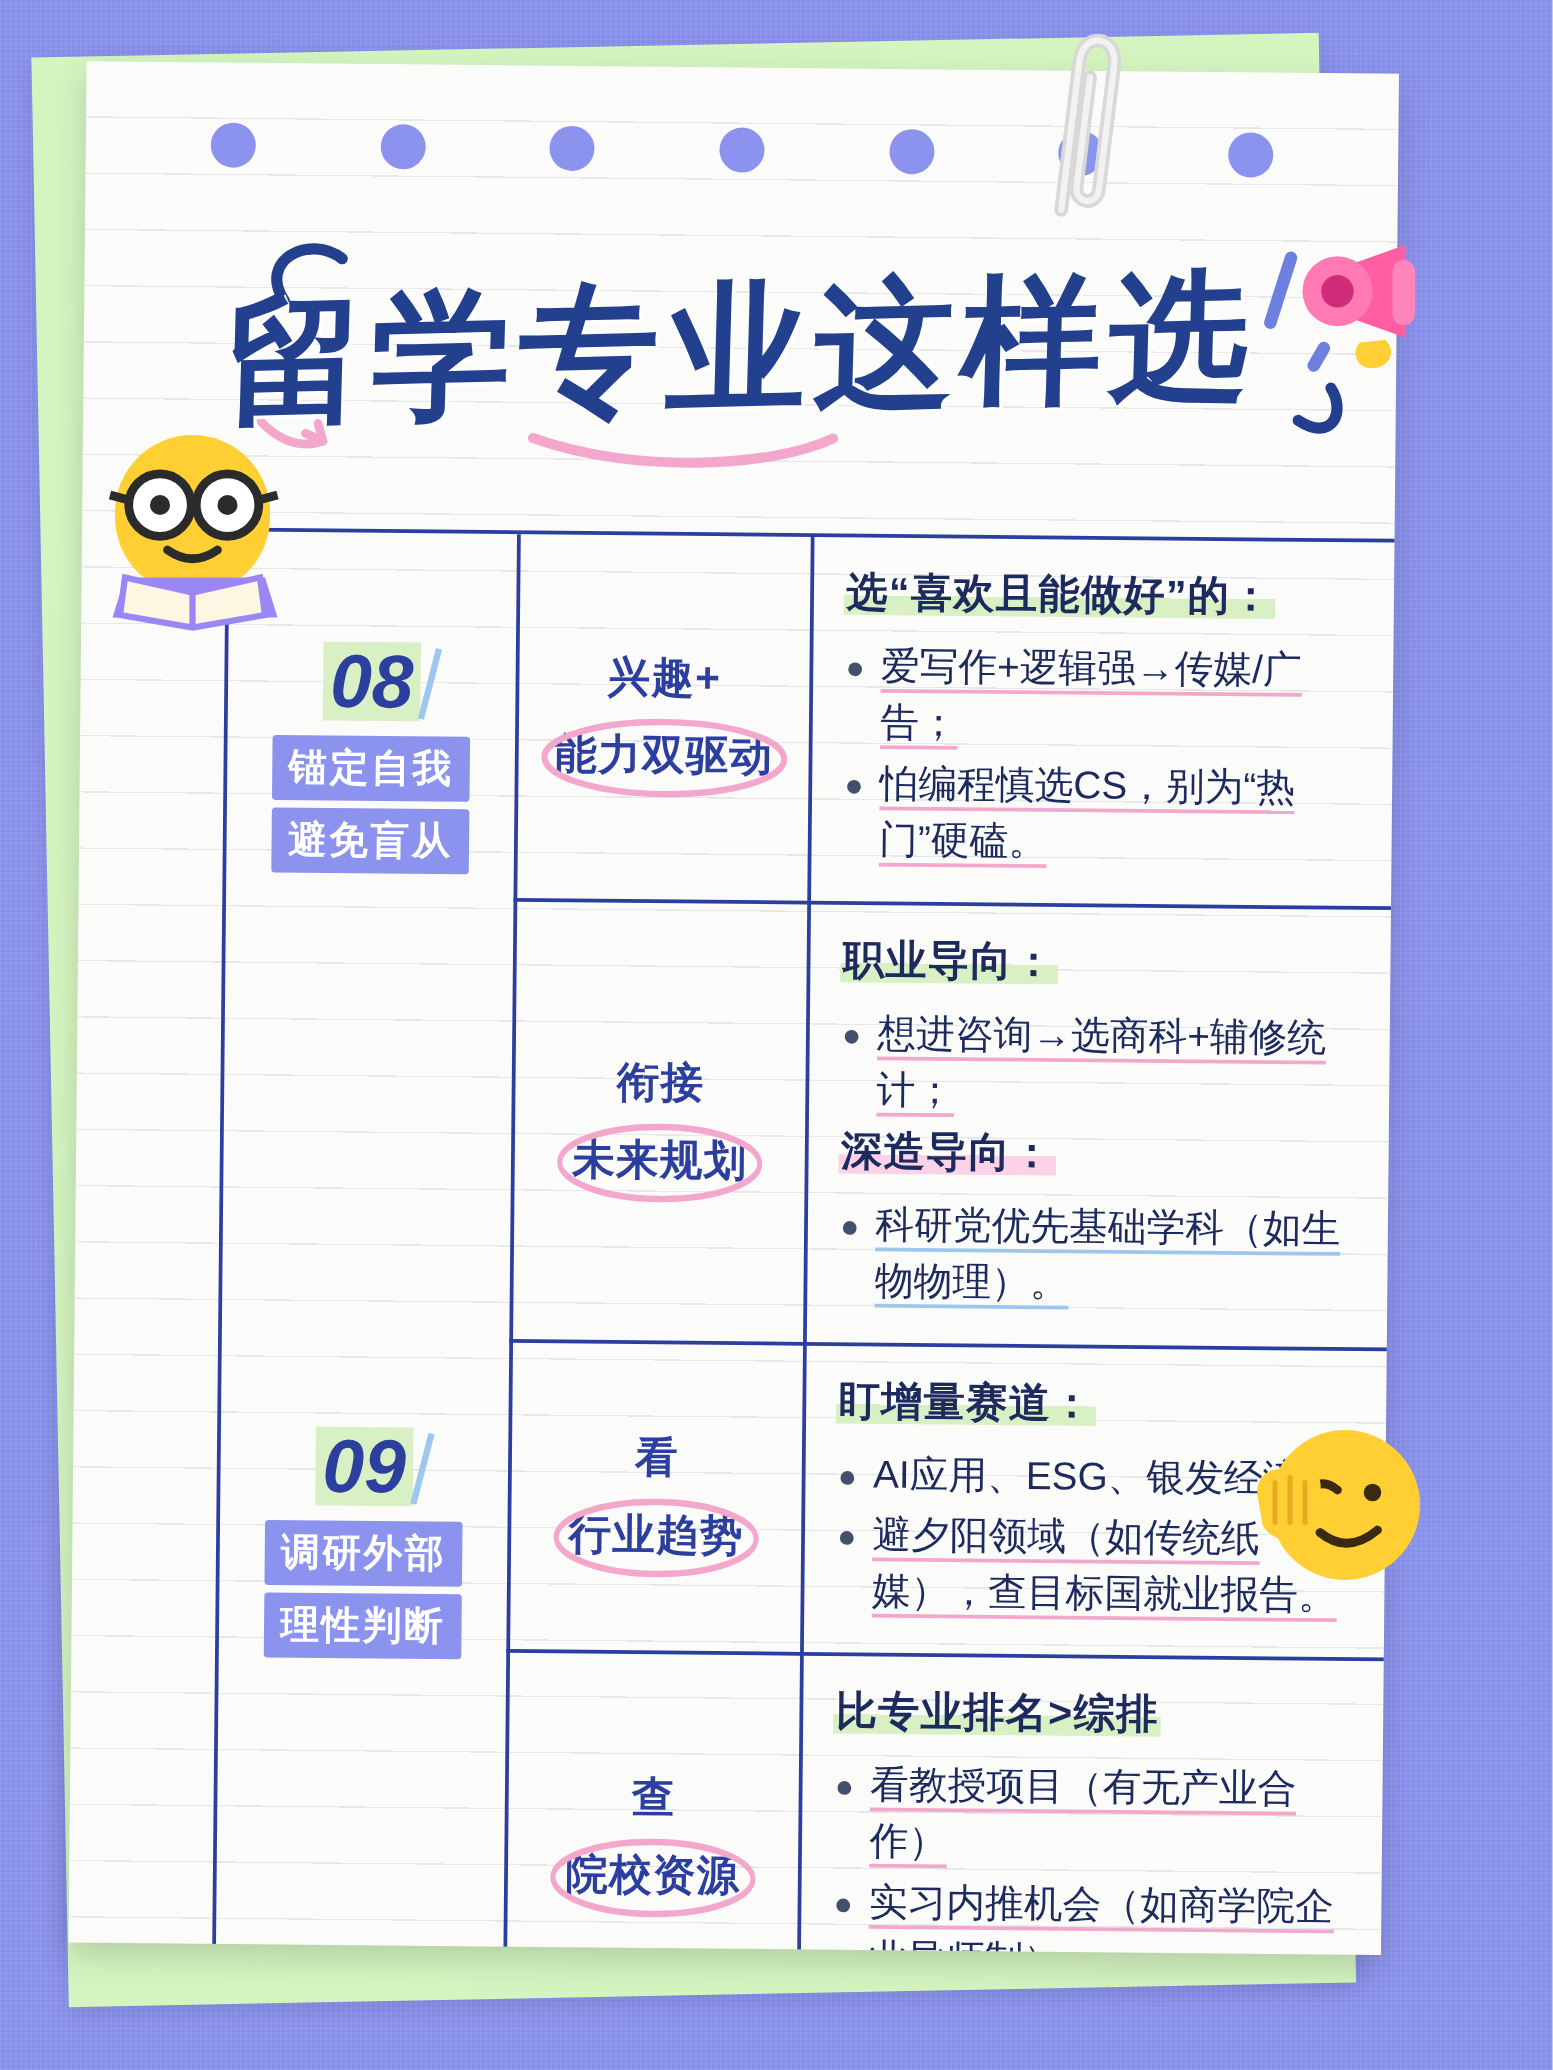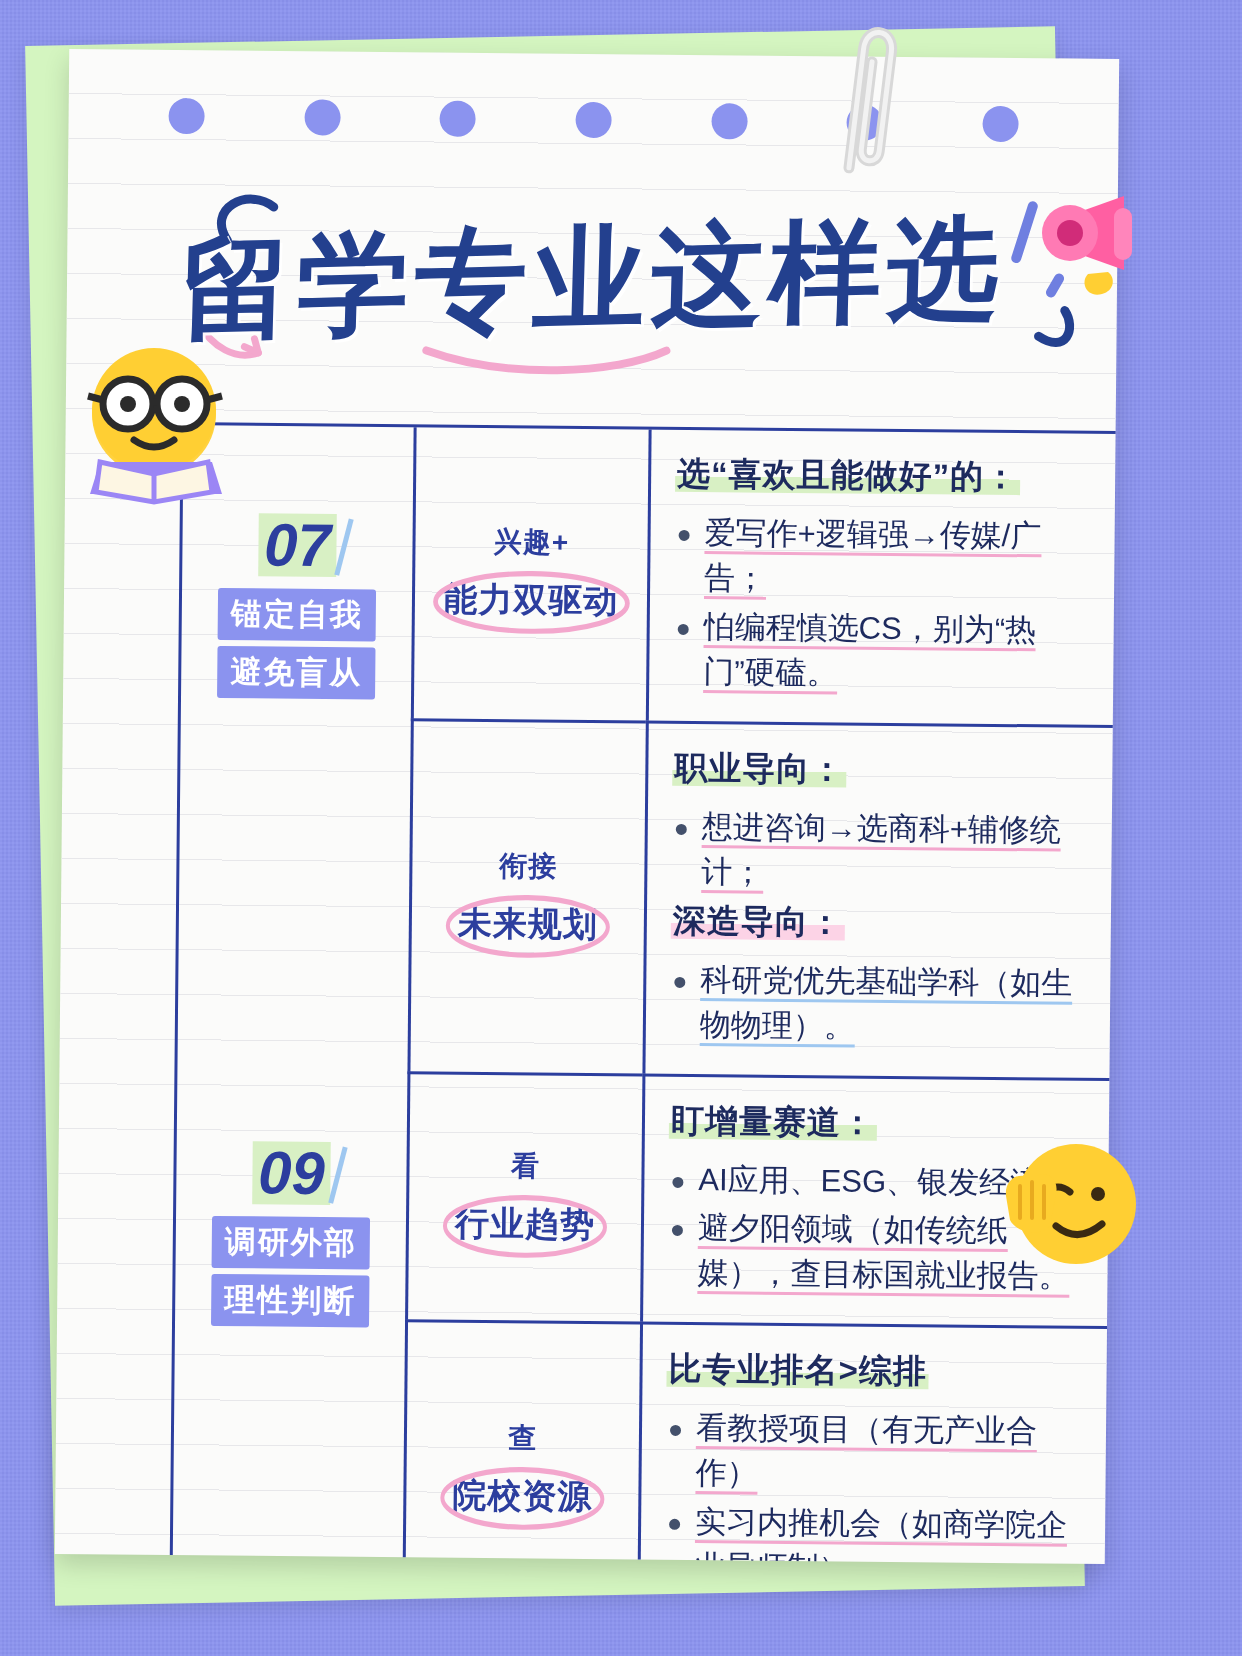--- a/index.html
+++ b/index.html
@@ -197,21 +197,21 @@
     font-size: 31px;
     font-weight: bold;
     padding: 5px 13px;
     margin-top: 12px;
     letter-spacing: 2px;
     border-radius: 3px;
   }
 
   
   .mid-line1 {
-    font-size: 28px;
+    font-size: 34px;
     font-weight: bold;
     color: #2c3e9e;
     margin-bottom: 16px;
     letter-spacing: 1px;
   }
   .mid-line2 {
     font-size: 34px;
     font-weight: bold;
     color: #2c3e9e;
     letter-spacing: 1px;
@@ -300,21 +300,21 @@
   </svg>
   <div class="title-wrap">
     <div class="title">留学专业这样选</div>
   </div>
 
   <div class="table">
 
     <div class="trow sub">
       <div class="c-num">
         <div class="numblock" style="top:62%;">
-          <div class="bignum">07</div>
+          <div class="bignum">08</div>
           <div><span class="tag">锚定自我</span></div>
           <div><span class="tag" style="margin-top:6px;">避免盲从</span></div>
         </div>
       </div>
       <div class="c-mid">
         <div class="mid-line1">兴趣+</div>
         <div class="mid-line2">
           <svg class="circ" viewBox="0 0 220 70" preserveAspectRatio="none">
             <ellipse cx="110" cy="36" rx="100" ry="28" fill="none" stroke="#f3a7cd" stroke-width="5"></ellipse>
           </svg>

